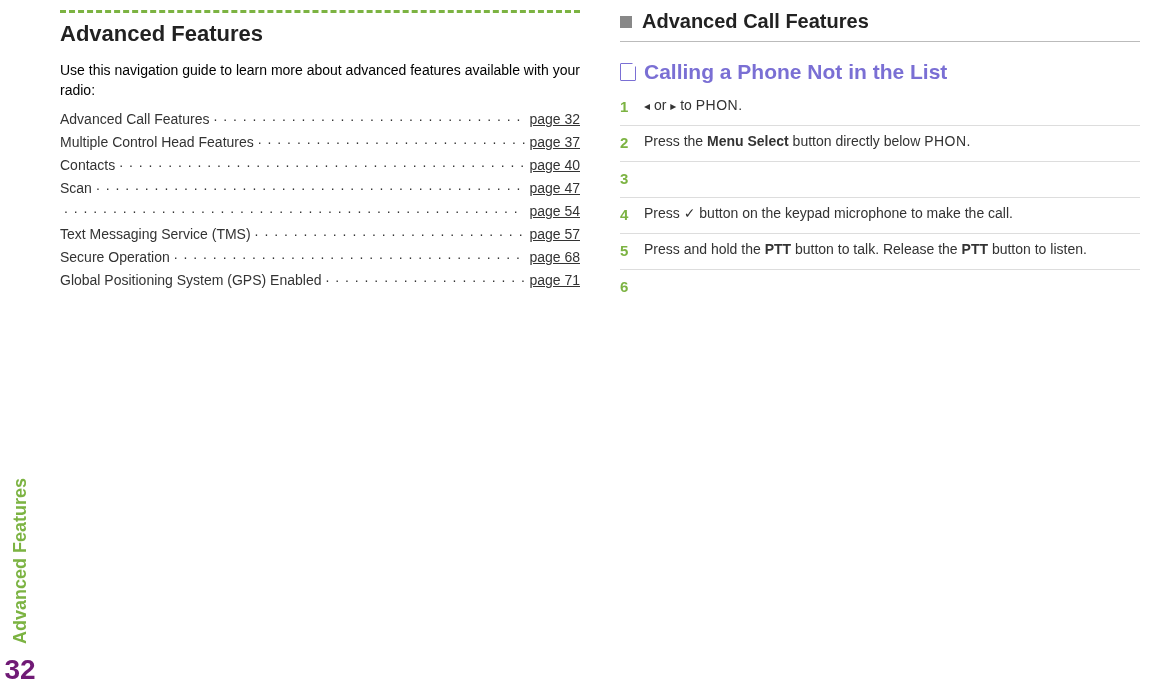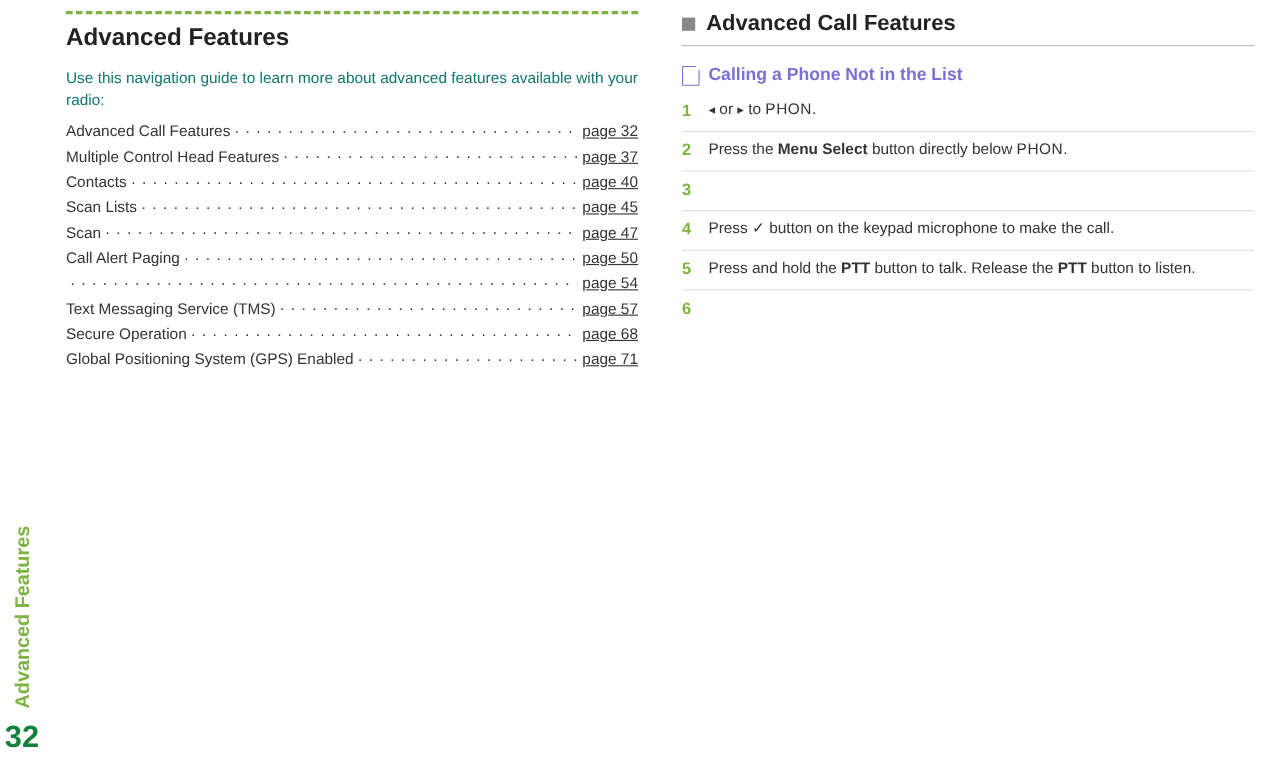--- a/index.html
+++ b/index.html
@@ -28,21 +28,21 @@
     }
     .sidebar-label {
       color: #7cb342;
       font-size: 18px;
       font-weight: bold;
       writing-mode: vertical-rl;
       transform: rotate(180deg);
       margin-bottom: 10px;
     }
     .page-number {
-      color: #15803d;
+      color: #701a75;
       font-size: 28px;
       font-weight: bold;
     }
     .content {
       flex: 1;
       display: flex;
       padding: 10px 10px 10px 20px;
       gap: 40px;
     }
     .column {
@@ -56,21 +56,21 @@
     }
     .section-title {
       font-size: 22px;
       font-weight: bold;
       color: #222;
       margin: 0 0 14px 0;
     }
     .intro-text {
       margin: 0 0 10px 0;
       line-height: 1.4;
-      color: #0f766e;
+      color: #000000;
     }
     .toc-list {
       list-style: none;
       padding: 0;
       margin: 0;
     }
     .toc-item {
       display: flex;
       align-items: baseline;
       margin-bottom: 6px;
@@ -141,21 +141,21 @@
       top: -1.5px;
       right: -1.5px;
       width: 0;
       height: 0;
       border-top: 5px solid #fff;
       border-left: 5px solid transparent;
     }
     .sub-title {
       color: #7a6fd4;
       font-weight: bold;
-      font-size: 16px;
+      font-size: 21px;
     }
     .steps {
       list-style: none;
       padding: 0;
       margin: 0;
     }
     .step {
       display: flex;
       padding: 6px 0 8px 0;
       border-bottom: 1px solid #ddd;
@@ -239,33 +239,23 @@
             <span class="toc-label">Multiple Control Head Features</span>
             <span class="toc-dots"></span>
             <span class="toc-page">page 37</span>
           </li>
         <li class="toc-item">
             <span class="toc-label">Contacts</span>
             <span class="toc-dots"></span>
             <span class="toc-page">page 40</span>
           </li>
         <li class="toc-item">
-            <span class="toc-label">Scan Lists</span>
-            <span class="toc-dots"></span>
-            <span class="toc-page">page 45</span>
-          </li>
-        <li class="toc-item">
             <span class="toc-label">Scan</span>
             <span class="toc-dots"></span>
             <span class="toc-page">page 47</span>
-          </li>
-        <li class="toc-item">
-            <span class="toc-label">Call Alert Paging</span>
-            <span class="toc-dots"></span>
-            <span class="toc-page">page 50</span>
           </li>
         <li class="toc-item">
             <span class="toc-dots"></span>
             <span class="toc-page">page 54</span>
           </li>
         <li class="toc-item">
             <span class="toc-label">Text Messaging Service (TMS)</span>
             <span class="toc-dots"></span>
             <span class="toc-page">page 57</span>
           </li>

